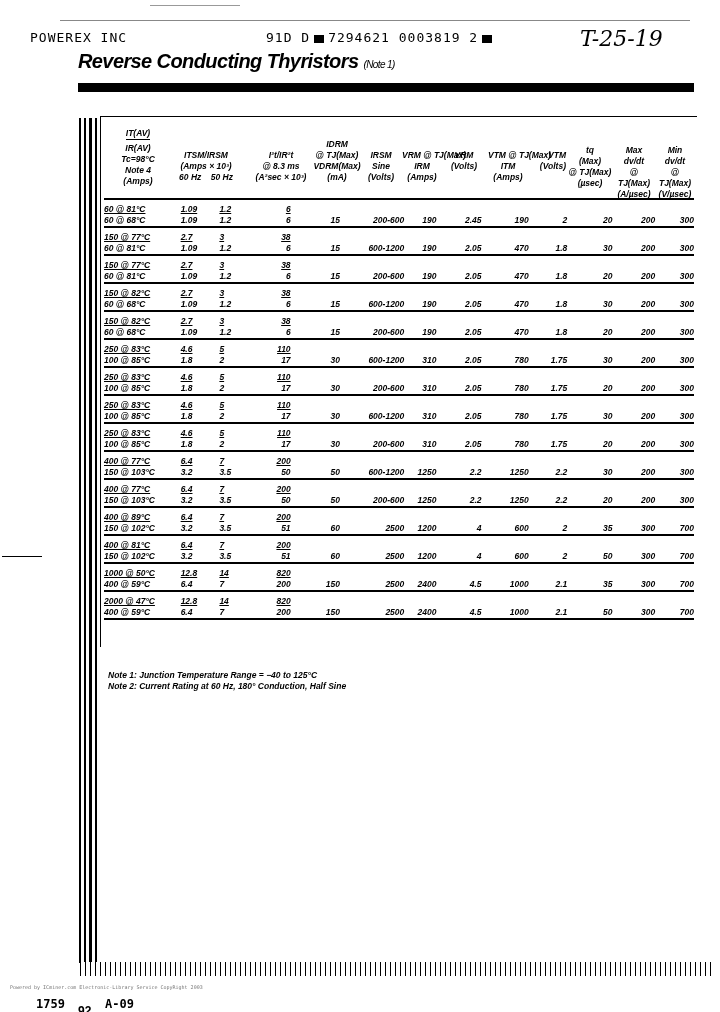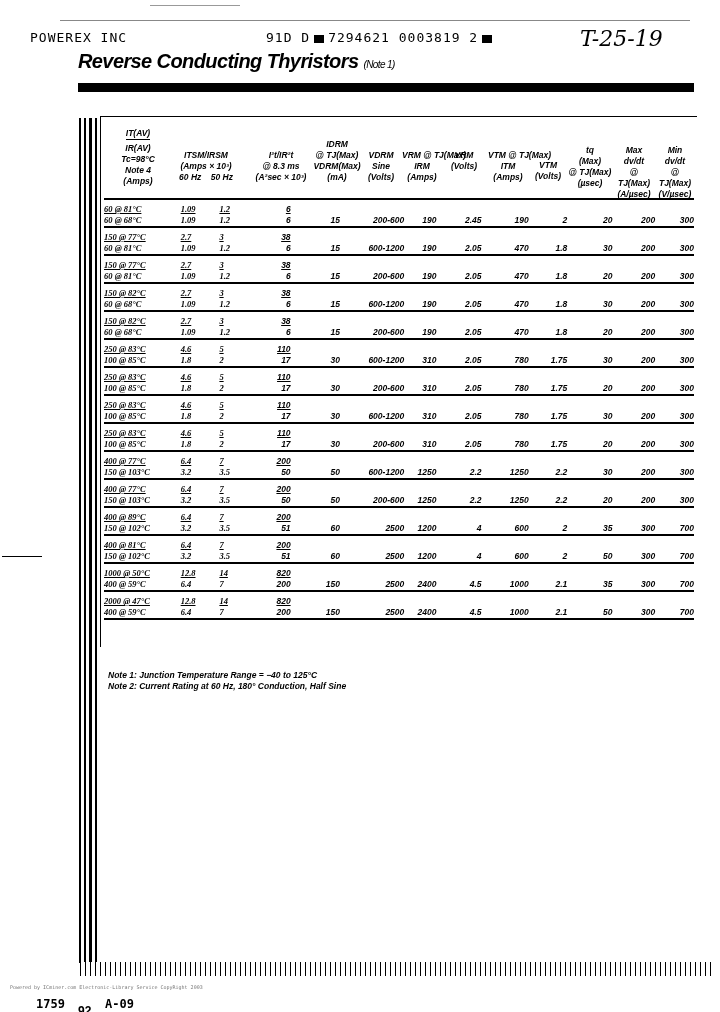--- a/index.html
+++ b/index.html
@@ -14,21 +14,21 @@
   .title { left:78px; top:50px; font-size:20px; font-weight:bold; font-style:italic; letter-spacing:-0.6px; }
   .title small { font-size:10px; font-weight:normal; }
   .black-bar { left:78px; top:83px; width:616px; height:9px; background:#000; }
   .table-box { left:100px; top:116px; width:596px; border-top:1px solid #000; border-left:1px solid #000; height:530px; }
   .vbars { left:79px; top:118px; height:845px; width:18px; }
   .vbar { position:absolute; top:0; bottom:0; width:2px; background:#000; }
   .hdr { position:absolute; top:128px; font-size:8.5px; font-weight:bold; font-style:italic; text-align:center; line-height:11px; }
   table.data { position:absolute; left:104px; top:198px; width:590px; border-collapse:collapse; font-size:8.5px; font-weight:bold; font-style:italic; }
   table.data tr.grp { border-top:2px solid #000; height:28px; }
   table.data td { padding:0; vertical-align:bottom; text-align:right; line-height:11px; }
-  table.data td.l { text-align:left;font-family:Liberation Serif, serif; }
+  table.data td.l { text-align:left; }
   td .u { text-decoration:underline; display:block; }
   .notes { left:108px; top:670px; font-size:8.5px; font-weight:bold; font-style:italic; line-height:11px; }
   .bottom-ticks { left:80px; top:962px; width:632px; height:14px;
      background: repeating-linear-gradient(90deg, #000 0 1px, #fff 1px 5px); }
   .pagenum { left:78px; top:1004px; font-size:12px; font-weight:bold; }
   .footer-credit { left:10px; top:984px; font-size:5px; color:#777; font-family:"DejaVu Sans Mono", monospace; }
   .footer-code { left:36px; top:997px; font-family:"DejaVu Sans Mono", monospace; font-weight:bold; font-size:12px; }
   .footer-code2 { left:105px; top:997px; font-family:"DejaVu Sans Mono", monospace; font-weight:bold; font-size:12px; }
   .left-dash { left:2px; top:556px; width:40px; height:1px; background:#000; }
 </style>
@@ -72,40 +72,40 @@
   <div>@ 8.3 ms</div>
   <div>(A²sec × 10³)</div>
 </div>
 <div class="hdr" style="left:312px;width:50px;top:139px;">
   <div>IDRM</div>
   <div>@ TJ(Max)</div>
   <div>VDRM(Max)</div>
   <div>(mA)</div>
 </div>
 <div class="hdr" style="left:362px;width:38px;top:150px;">
-  <div>VDRM</div>
+  <div>IRSM</div>
   <div>Sine</div>
   <div>(Volts)</div>
 </div>
 <div class="hdr" style="left:402px;width:40px;top:150px;">
   <div style="white-space:nowrap">VRM @ TJ(Max)</div>
   <div>IRM</div>
   <div>(Amps)</div>
 </div>
 <div class="hdr" style="left:446px;width:36px;top:150px;">
   <div></div>
   <div>VRM</div>
   <div>(Volts)</div>
 </div>
 <div class="hdr" style="left:488px;width:40px;top:150px;">
   <div style="white-space:nowrap">VTM @ TJ(Max)</div>
   <div>ITM</div>
   <div>(Amps)</div>
 </div>
-<div class="hdr" style="left:530px;width:36px;top:160px;">
+<div class="hdr" style="left:530px;width:36px;top:150px;text-align:right;">
   <div></div>
   <div>VTM</div>
   <div>(Volts)</div>
 </div>
 <div class="hdr" style="left:566px;width:48px;top:145px;">
   <div>tq</div>
   <div>(Max)</div>
   <div>@ TJ(Max)</div>
   <div>(µsec)</div>
 </div>

